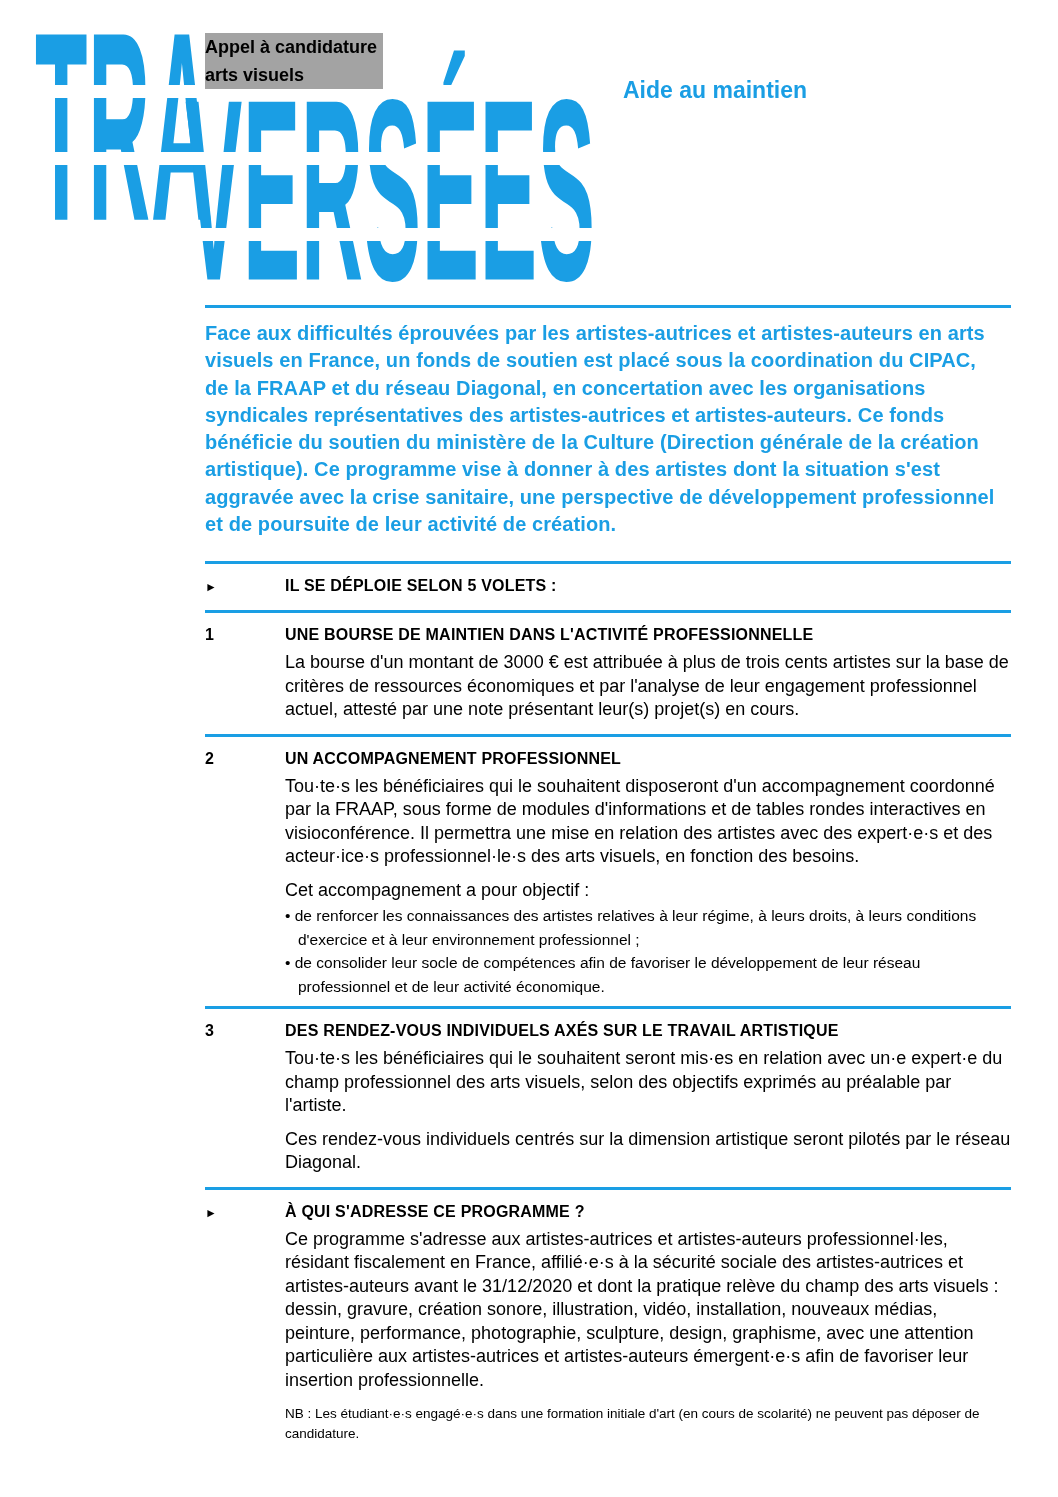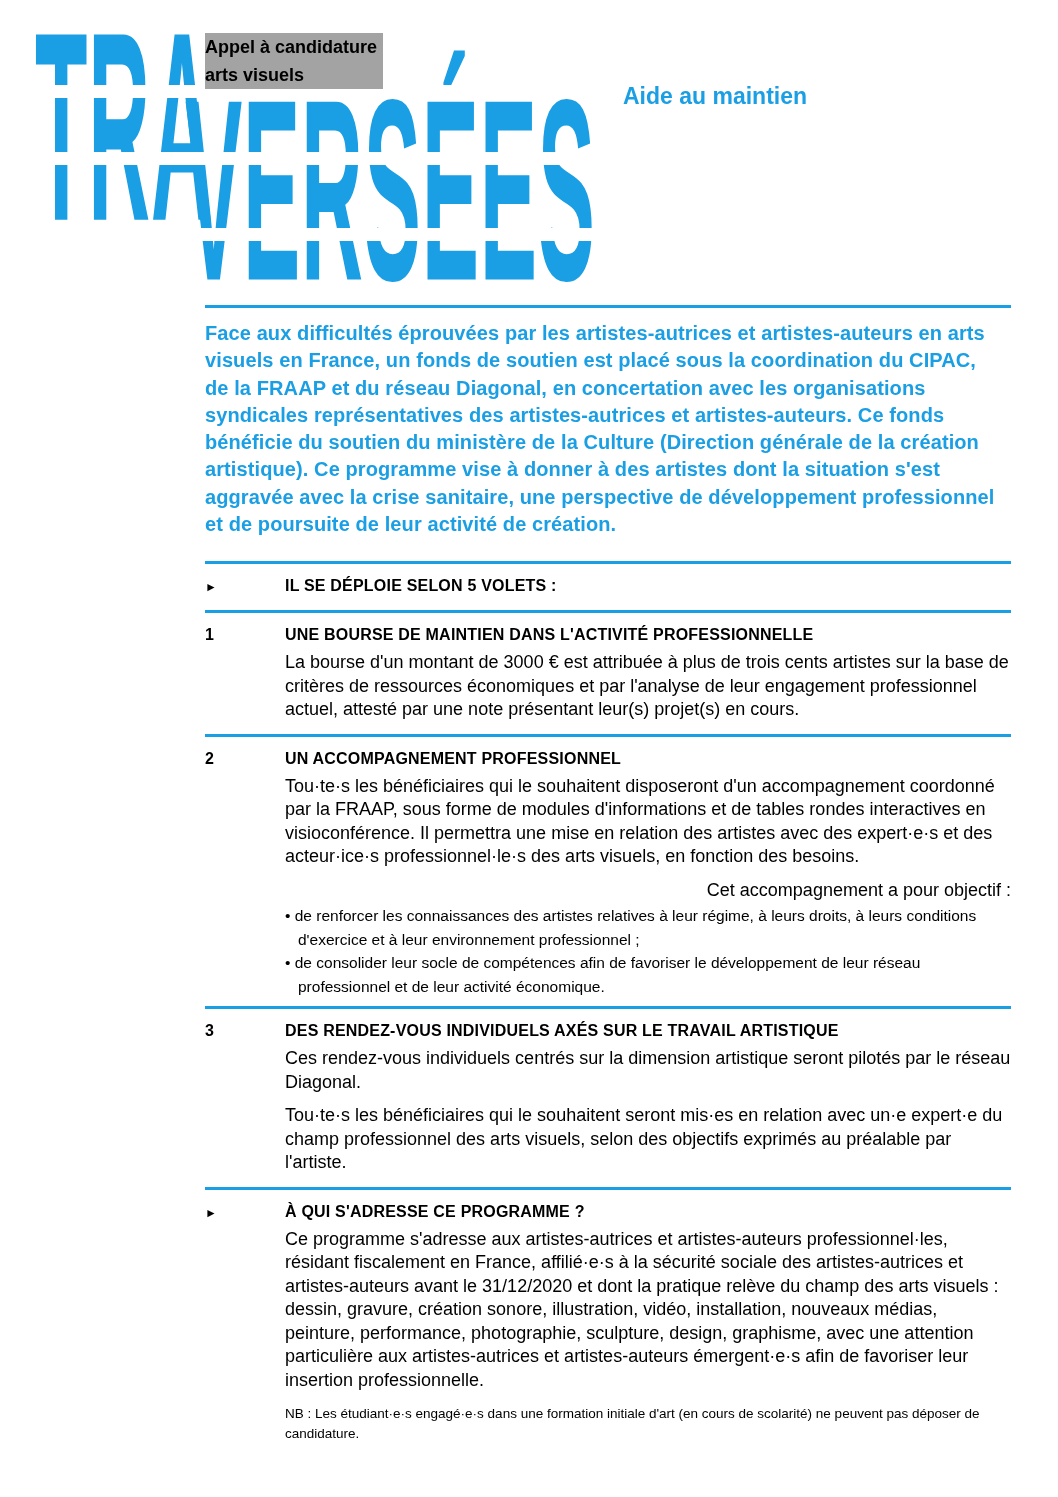--- a/index.html
+++ b/index.html
@@ -39,21 +39,21 @@
   .stripe-2{top:124px;}
   .stripe-3{top:200px;}
 
   .kicker{
     position:absolute;left:205px;top:33px;
     font-weight:bold;font-size:18px;line-height:28px;color:#000;
     background:#a3a3a3;
     padding-right:6px;
   }
   .subtitle{
-    position:absolute;left:623px;top:82px;
+    position:absolute;left:623px;top:76px;
     font-weight:bold;font-size:23px;line-height:29px;
     color:var(--accent);
   }
 
   
   .main{
     position:absolute;left:205px;top:305px;width:806px;
   }
   .rule{height:3px;background:var(--accent);}
 
@@ -142,37 +142,37 @@
       </div>
     </section>
 
     <section>
       <div class="rule"></div>
       <div class="section-inner">
         <div class="marker-col">2</div>
         <div class="section-content">
           <h2 class="section-heading">UN ACCOMPAGNEMENT PROFESSIONNEL</h2>
           <p class="body-p">Tou·te·s les bénéficiaires qui le souhaitent disposeront d'un accompagnement coordonné par la FRAAP, sous forme de modules d'informations et de tables rondes interactives en visioconférence. Il permettra une mise en relation des artistes avec des expert·e·s et des acteur·ice·s professionnel·le·s des arts visuels, en fonction des besoins.</p>
-          <p class="body-p" style="margin-bottom:2px;text-align:right;">Cet accompagnement a pour objectif :</p>
+          <p class="body-p" style="margin-bottom:2px;">Cet accompagnement a pour objectif :</p>
           <ul class="bullets">
             <li>de renforcer les connaissances des artistes relatives à leur régime, à leurs droits, à leurs conditions d'exercice et à leur environnement professionnel ;</li>
             <li>de consolider leur socle de compétences afin de favoriser le développement de leur réseau professionnel et de leur activité économique.</li>
           </ul>
         </div>
       </div>
     </section>
 
     <section>
       <div class="rule"></div>
       <div class="section-inner">
         <div class="marker-col">3</div>
         <div class="section-content">
           <h2 class="section-heading">DES RENDEZ-VOUS INDIVIDUELS AXÉS SUR LE TRAVAIL ARTISTIQUE</h2>
+          <p class="body-p">Tou·te·s les bénéficiaires qui le souhaitent seront mis·es en relation avec un·e expert·e du champ professionnel des arts visuels, selon des objectifs exprimés au préalable par l'artiste.</p>
           <p class="body-p">Ces rendez-vous individuels centrés sur la dimension artistique seront pilotés par le réseau Diagonal.</p>
-          <p class="body-p">Tou·te·s les bénéficiaires qui le souhaitent seront mis·es en relation avec un·e expert·e du champ professionnel des arts visuels, selon des objectifs exprimés au préalable par l'artiste.</p>
         </div>
       </div>
     </section>
 
     <section>
       <div class="rule"></div>
       <div class="section-inner">
         <div class="marker-col arrow">►</div>
         <div class="section-content">
           <h2 class="section-heading">À QUI S'ADRESSE CE PROGRAMME ?</h2>

